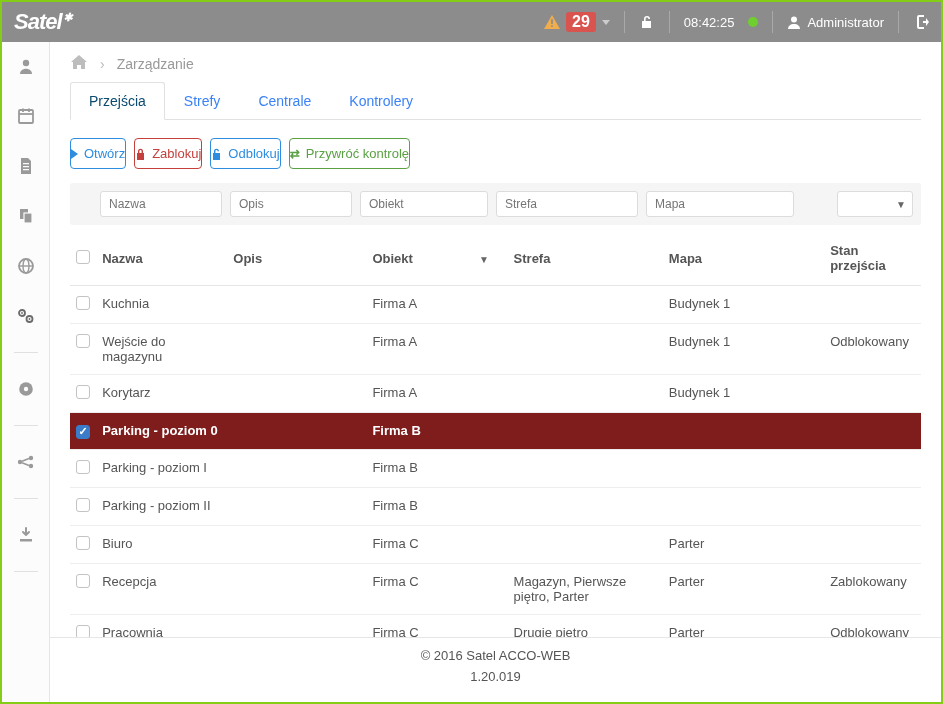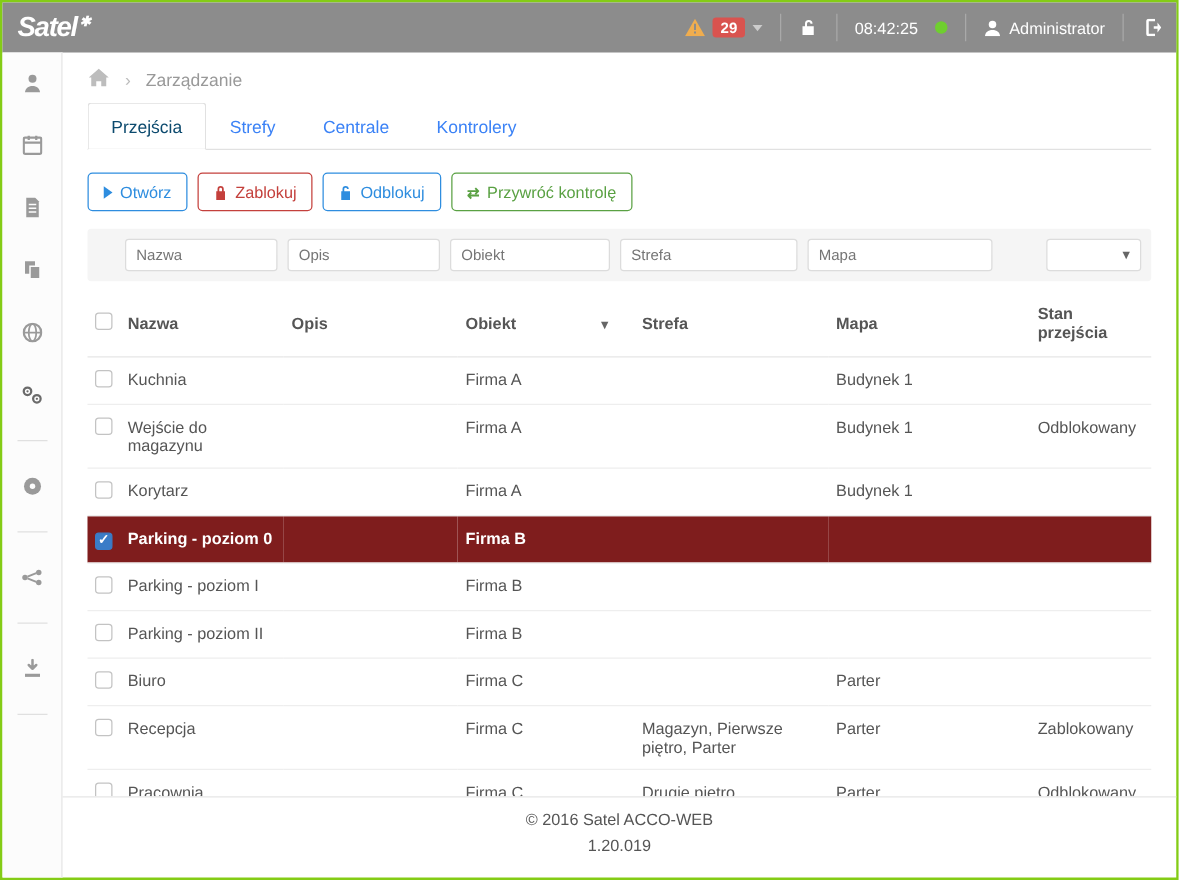--- a/index.html
+++ b/index.html
@@ -5,21 +5,21 @@
   * { box-sizing: border-box; margin: 0; padding: 0; }
   body { font-family: Arial, Helvetica, sans-serif; font-size: 13px; color: #555; background: #fff; }
   .app { width: 943px; height: 704px; display: flex; flex-direction: column; border: 2px solid #84cc16; }
 
   
   .topbar { height: 40px; background: #8c8c8c; color: #fff; display: flex; align-items: center; padding: 0 12px; }
   .brand { font-family: "Arial Black", Arial, sans-serif; font-size: 22px; font-weight: 900; font-style: italic; letter-spacing: -1px; }
   .brand-sup { font-size: 11px; vertical-align: top; position: relative; top: 2px; left: 2px; }
   .topbar-right { margin-left: auto; display: flex; align-items: center; gap: 14px; font-size: 13px; }
   .warn-icon { color: #f0ad4e; font-size: 14px; }
-  .badge { background: #d9534f; color: #fff; border-radius: 3px; padding: 1px 6px; font-size: 12px; font-weight: bold; }
+  .badge { background: #d9534f; color: #fff; border-radius: 3px; padding: 1px 6px; font-size: 16px; font-weight: bold; }
   .caret-down { border-left: 4px solid transparent; border-right: 4px solid transparent; border-top: 5px solid #ccc; display: inline-block; }
   .dot-green { width: 10px; height: 10px; background: #6fcf2f; border-radius: 50%; display: inline-block; }
   .topbar .sep { width: 1px; height: 22px; background: rgba(255,255,255,0.25); }
   .topbar svg { display: block; }
 
   
   .body { flex: 1; display: flex; min-height: 0; }
   .sidenav { width: 48px; background: #fcfcfc; border-right: 1px solid #e6e6e6; display: flex; flex-direction: column; align-items: center; padding-top: 10px; gap: 22px; }
   .sidenav .nav-item { width: 100%; height: 28px; display: flex; align-items: center; justify-content: center; color: #9a9a9a; }
   .sidenav .nav-item.active { color: #6b6b6b; }
@@ -34,21 +34,21 @@
   .breadcrumb .home-icon { color: #bdbdbd; }
   .breadcrumb .chev { color: #bbb; }
 
   
   .tabs { border-bottom: 1px solid #e1e1e1; display: flex; }
   .tab { padding: 10px 18px 10px 18px; font-size: 14px; color: #3b82f6; cursor: pointer; border: 1px solid transparent; border-bottom: none; position: relative; top: 1px; }
   .tab.active { border-color: #e1e1e1; border-bottom: 1px solid #fff; border-radius: 3px 3px 0 0; color: #0c4a6e; }
 
   
   .actions { display: flex; gap: 8px; margin: 18px 0 14px 0; }
-  .btn { background: #fff; border: 1px solid #ccc; border-radius: 4px; padding: 7px 12px; font-size: 13px; display: inline-flex; align-items: center; gap: 6px; cursor: pointer; }
+  .btn { background: #fff; border: 1px solid #ccc; border-radius: 4px; padding: 7px 0; font-size: 13px; display: inline-flex; align-items: center; gap: 6px; cursor: pointer; }
   .btn-open { color: #2e8ddf; border-color: #2e8ddf; }
   .btn-lock { color: #c4403c; border-color: #c4403c; }
   .btn-unlock { color: #2e8ddf; border-color: #2e8ddf; }
   .btn-restore { color: #5aa143; border-color: #5aa143; }
   .tri-right { width: 0; height: 0; border-top: 5px solid transparent; border-bottom: 5px solid transparent; border-left: 7px solid currentColor; display: inline-block; }
   .swap-icon { font-weight: bold; font-size: 12px; }
 
   
   .filters { background: #f5f5f5; border-radius: 3px; padding: 8px 8px; display: flex; gap: 8px; align-items: center; }
   .filters .spacer-left { width: 14px; }

